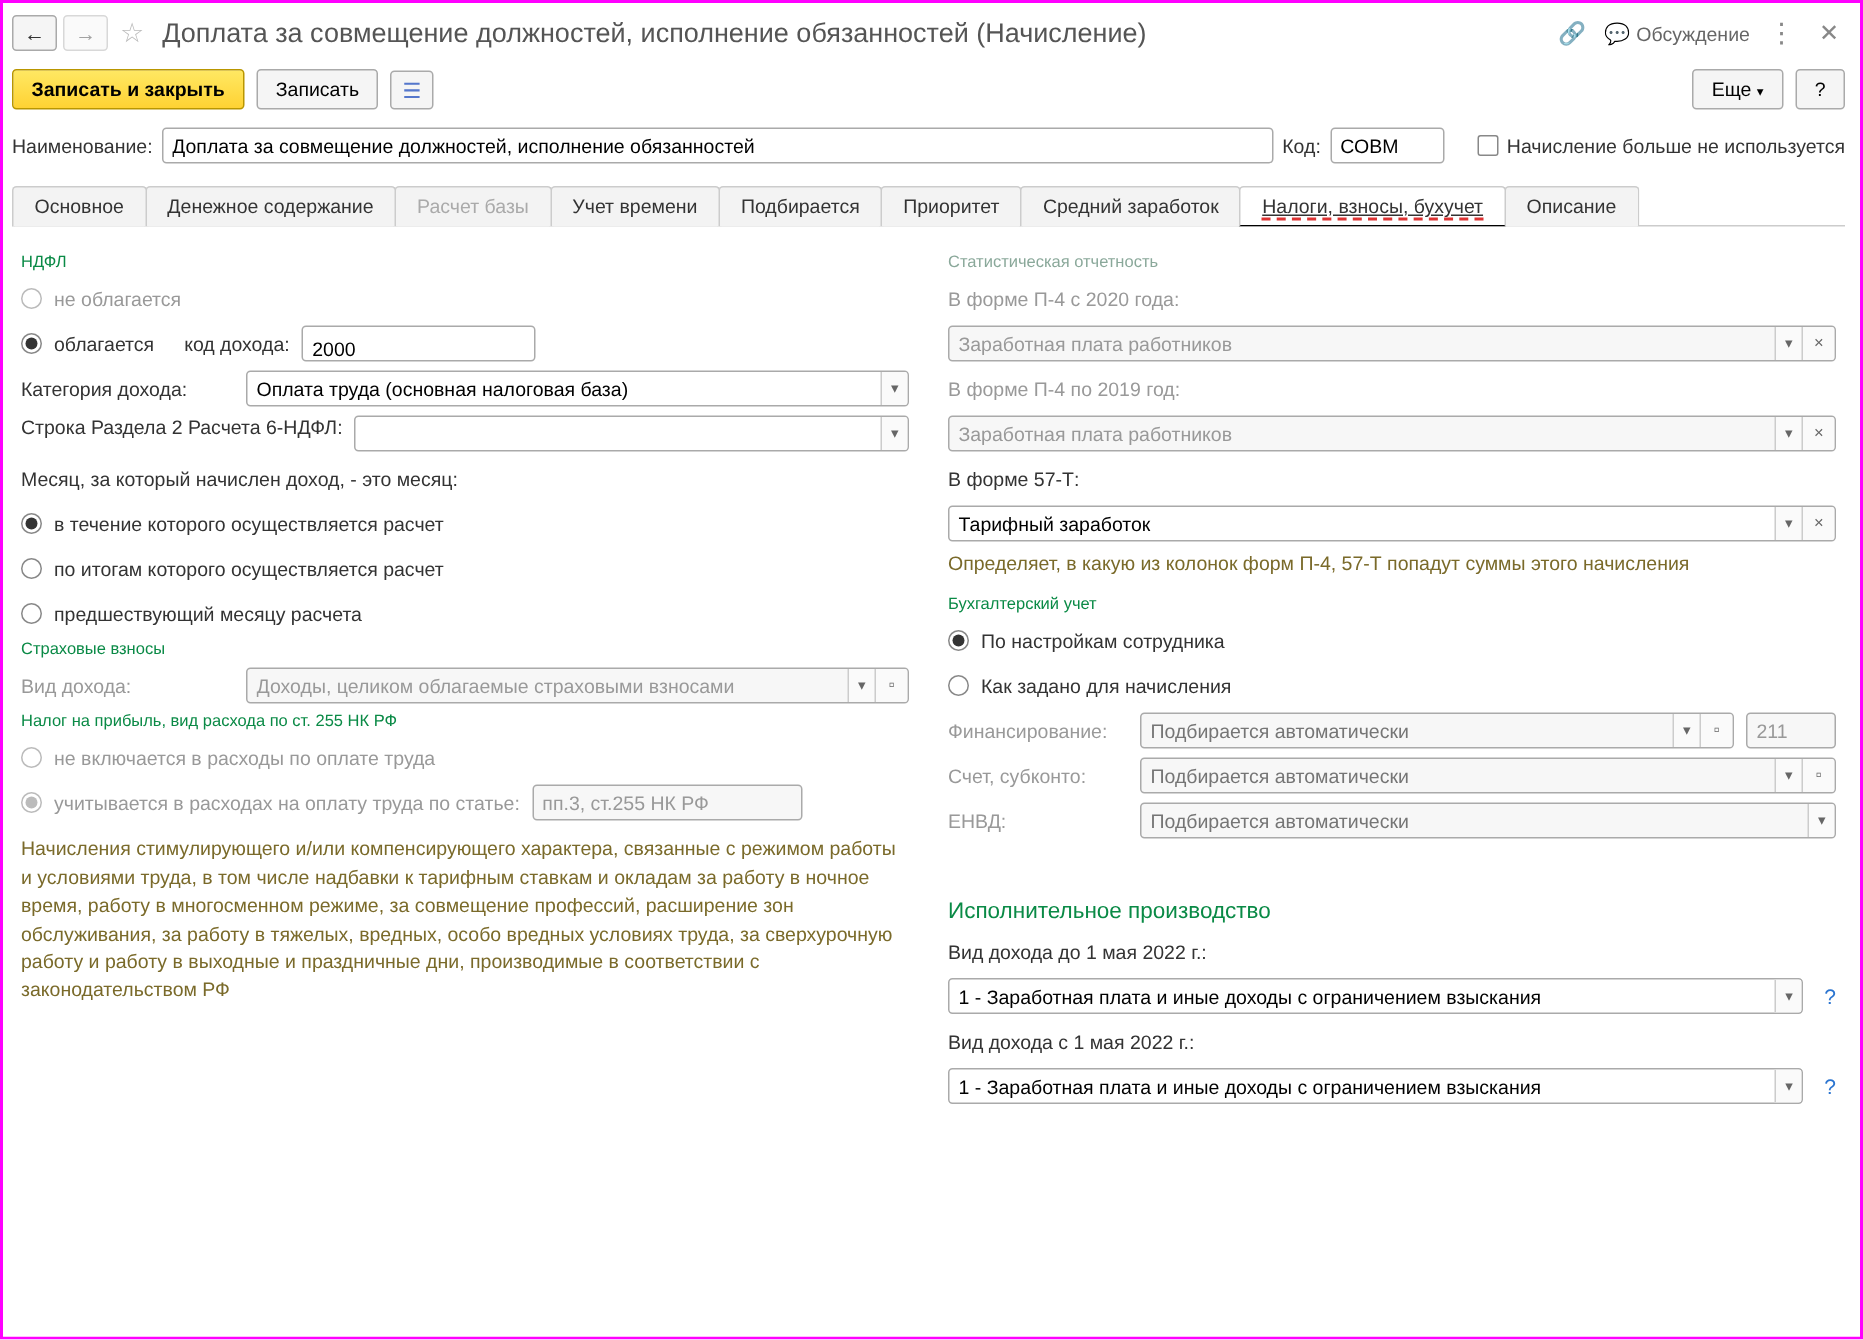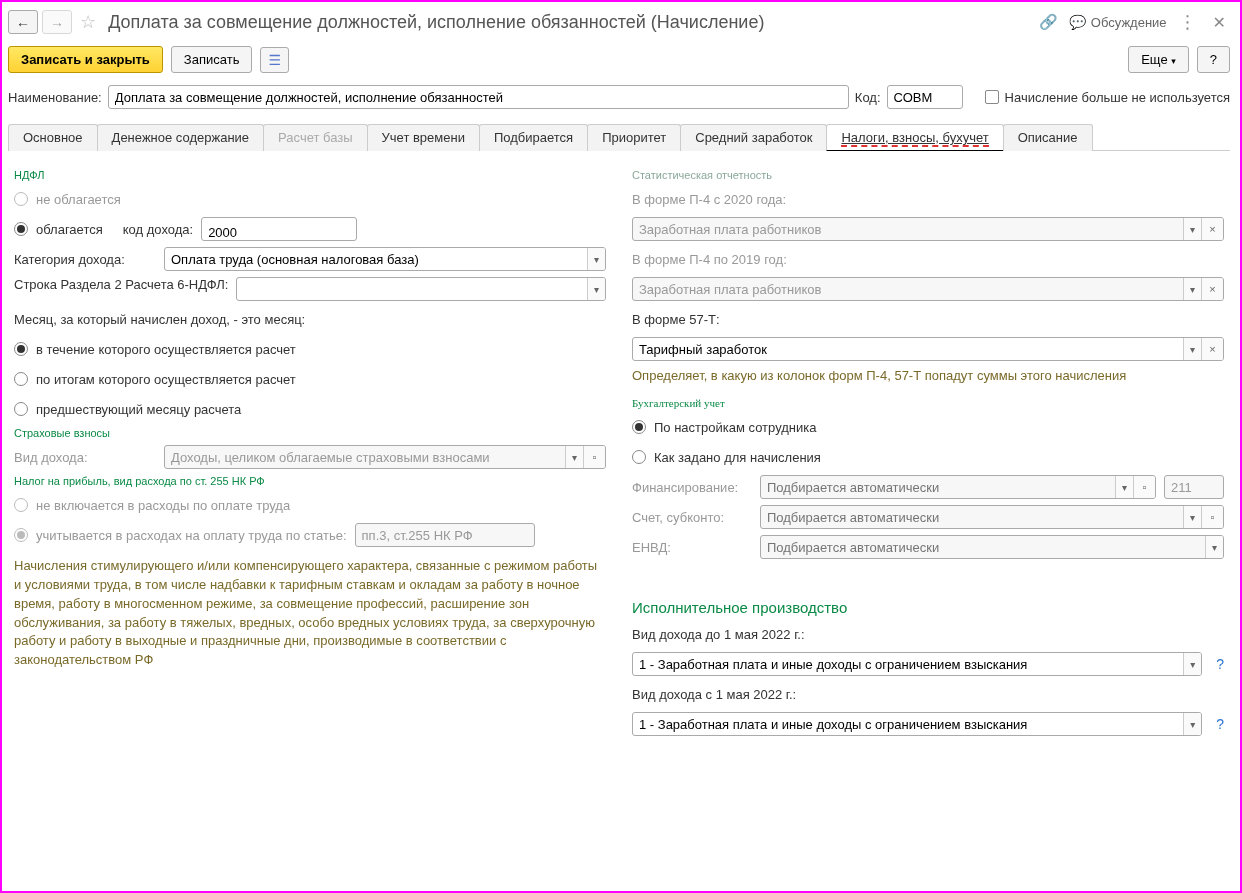--- a/index.html
+++ b/index.html
@@ -209,21 +209,21 @@
           </div>
       <div class="row">
         <div class="field-combo" style="flex:1;">
           <input value="Тарифный заработок" style="">
           <div class="drop">▾</div>
           <div class="pick">×</div>
         </div>
       </div>
       <div class="note-olive" style="margin-top:6px;">Определяет, в какую из колонок форм П-4, 57-Т попадут суммы этого начисления</div>
 
-      <div class="section-title" style="margin-top:12px;font-family:Liberation Serif, serif;">Бухгалтерский учет</div>
+      <div class="section-title" style="margin-top:12px;">Бухгалтерский учет</div>
       <div class="row">
         <span class="radio on"></span>
         <span class="label">По настройкам сотрудника</span>
       </div>
       <div class="row">
         <span class="radio"></span>
         <span class="label">Как задано для начисления</span>
       </div>
       <div class="row">
         <span class="label dis lbl-w-s" style="min-width:120px;">Финансирование:</span>

